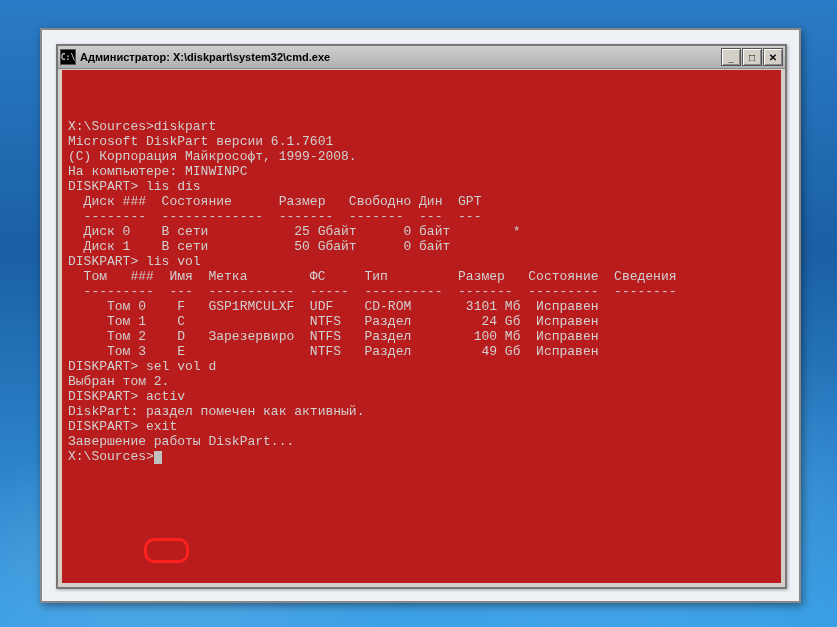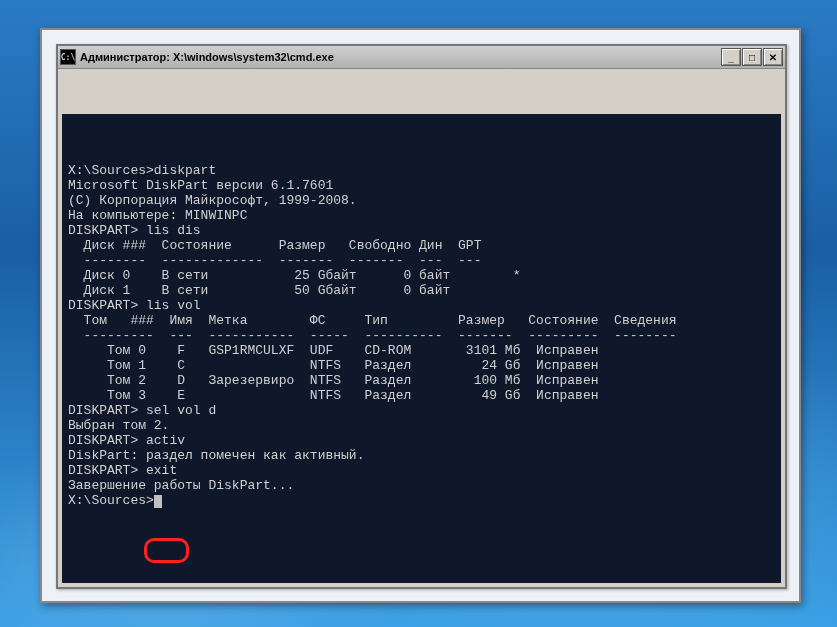--- a/index.html
+++ b/index.html
@@ -87,29 +87,28 @@
     font-family: Arial, sans-serif;
     cursor: pointer;
     color: #000;
   }
   .terminal {
     position: absolute;
     left: 4px;
     top: 24px;
     right: 4px;
     bottom: 4px;
-    background: #0f172a;
+    background: #b91c1c;
     color: #d0d0d0;
     font-family: "Courier New", monospace;
     font-size: 13px;
     line-height: 15px;
     padding: 4px 6px;
     overflow: hidden;
     white-space: pre;
-    margin-top: 44px;
   }
   .terminal .line {
     white-space: pre;
   }
   .highlight-ring {
     position: absolute;
     border: 3px solid #ff2020;
     border-radius: 10px;
     pointer-events: none;
   }
@@ -124,21 +123,21 @@
 </head>
 <body>
 
 <div class="bg-swirl"></div>
 
 <div class="outer-frame">
   <div class="window">
 
     <div class="titlebar">
       <span class="app-icon">C:\</span>
-      <span class="title-text">Администратор: X:\windows\system32\cmd.exe</span>
+      <span class="title-text">Администратор: X:\diskpart\system32\cmd.exe</span>
       <div class="win-buttons">
         <div class="win-btn">_</div>
         <div class="win-btn">□</div>
         <div class="win-btn">✕</div>
       </div>
     </div>
 
     <div class="terminal" id="terminal">
       
       <div class="line"></div><div class="line">X:\Sources&gt;diskpart</div><div class="line"></div><div class="line">Microsoft DiskPart версии 6.1.7601</div><div class="line">(C) Корпорация Майкрософт, 1999-2008.</div><div class="line">На компьютере: MINWINPC</div><div class="line"></div><div class="line">DISKPART&gt; lis dis</div><div class="line"></div><div class="line">  Диск ###  Состояние      Размер   Свободно Дин  GPT</div><div class="line">  --------  -------------  -------  -------  ---  ---</div><div class="line">  Диск 0    В сети           25 Gбайт      0 байт        *</div><div class="line">  Диск 1    В сети           50 Gбайт      0 байт</div><div class="line"></div><div class="line">DISKPART&gt; lis vol</div><div class="line"></div><div class="line">  Том   ###  Имя  Метка        ФС     Тип         Размер   Состояние  Сведения</div><div class="line">  ---------  ---  -----------  -----  ----------  -------  ---------  --------</div><div class="line">     Том 0    F   GSP1RMCULXF  UDF    CD-ROM       3101 Mб  Исправен</div><div class="line">     Том 1    C                NTFS   Раздел         24 Gб  Исправен</div><div class="line">     Том 2    D   Зарезервиро  NTFS   Раздел        100 Mб  Исправен</div><div class="line">     Том 3    E                NTFS   Раздел         49 Gб  Исправен</div><div class="line"></div><div class="line">DISKPART&gt; sel vol d</div><div class="line"></div><div class="line">Выбран том 2.</div><div class="line"></div><div class="line">DISKPART&gt; activ</div><div class="line"></div><div class="line">DiskPart: раздел помечен как активный.</div><div class="line"></div><div class="line">DISKPART&gt; exit</div><div class="line"></div><div class="line">Завершение работы DiskPart...</div><div class="line"></div><div class="line">X:\Sources&gt;<span class="cursor"></span></div>

